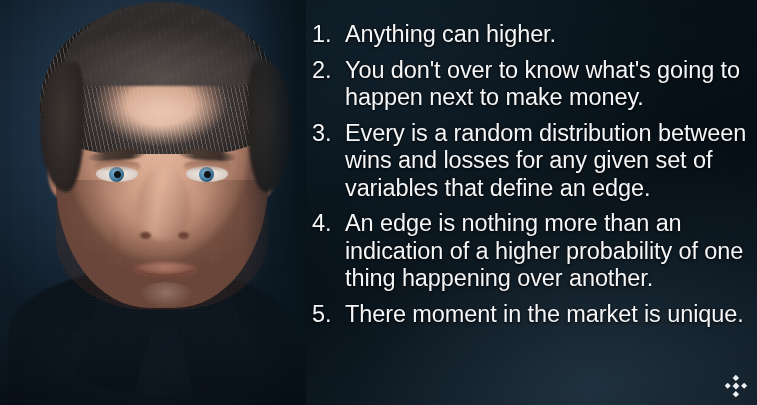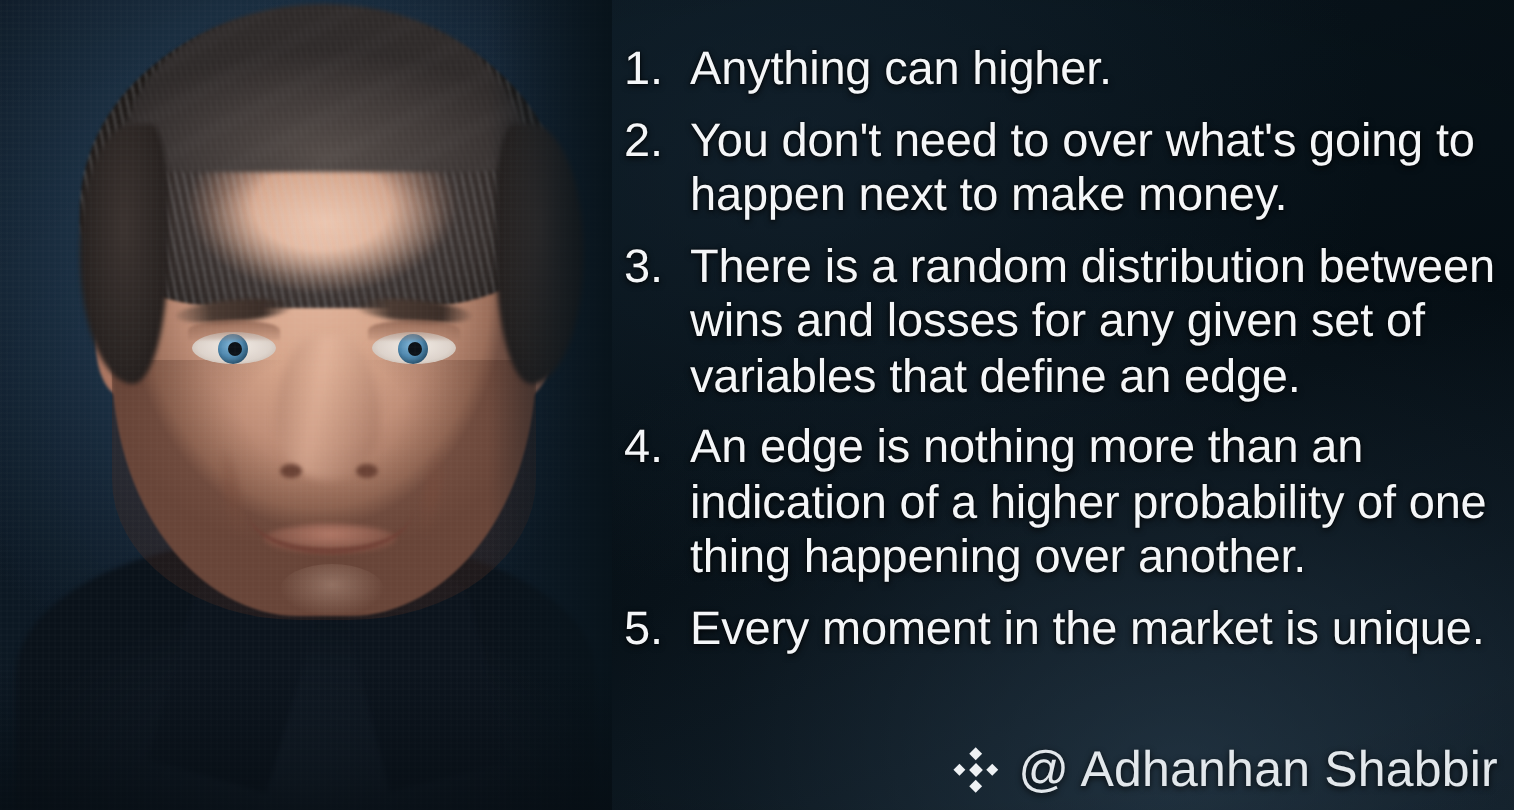--- a/index.html
+++ b/index.html
@@ -416,42 +416,41 @@
 
   <div class="bg-vignette"></div>
 
   <ol class="quote-list">
     <li class="quote-item">
       <span class="quote-num">1.</span>
       <span class="quote-text">Anything can higher.</span>
     </li>
     <li class="quote-item">
       <span class="quote-num">2.</span>
-      <span class="quote-text">You don't need to over what's going to happen next to make money.</span>
+      <span class="quote-text">You don't over to know what's going to happen next to make money.</span>
     </li>
     <li class="quote-item">
       <span class="quote-num">3.</span>
-      <span class="quote-text">There is a random distribution between wins and losses for any given set of variables that define an edge.</span>
+      <span class="quote-text">Every is a random distribution between wins and losses for any given set of variables that define an edge.</span>
     </li>
     <li class="quote-item">
       <span class="quote-num">4.</span>
       <span class="quote-text">An edge is nothing more than an indication of a higher probability of one thing happening over another.</span>
     </li>
     <li class="quote-item">
       <span class="quote-num">5.</span>
-      <span class="quote-text">Every moment in the market is unique.</span>
+      <span class="quote-text">There moment in the market is unique.</span>
     </li>
   </ol>
 
   <div class="watermark">
     <svg class="wm-logo" viewBox="0 0 32 32" aria-hidden="true">
       <g fill="#eef1f4">
         <rect x="13" y="13" width="6" height="6" transform="rotate(45 16 16)"></rect>
         <rect x="13" y="3.2" width="5.6" height="5.6" transform="rotate(45 15.8 6)"></rect>
         <rect x="13" y="23.2" width="5.6" height="5.6" transform="rotate(45 15.8 26)"></rect>
         <rect x="3.2" y="13.2" width="5.2" height="5.2" transform="rotate(45 5.8 15.8)"></rect>
         <rect x="23.4" y="13.2" width="5.2" height="5.2" transform="rotate(45 26 15.8)"></rect>
       </g>
     </svg>
-    <span class="wm-handle">@ Adhanhan Shabbir</span>
   </div>
 
 </div>
 
 </body></html>

